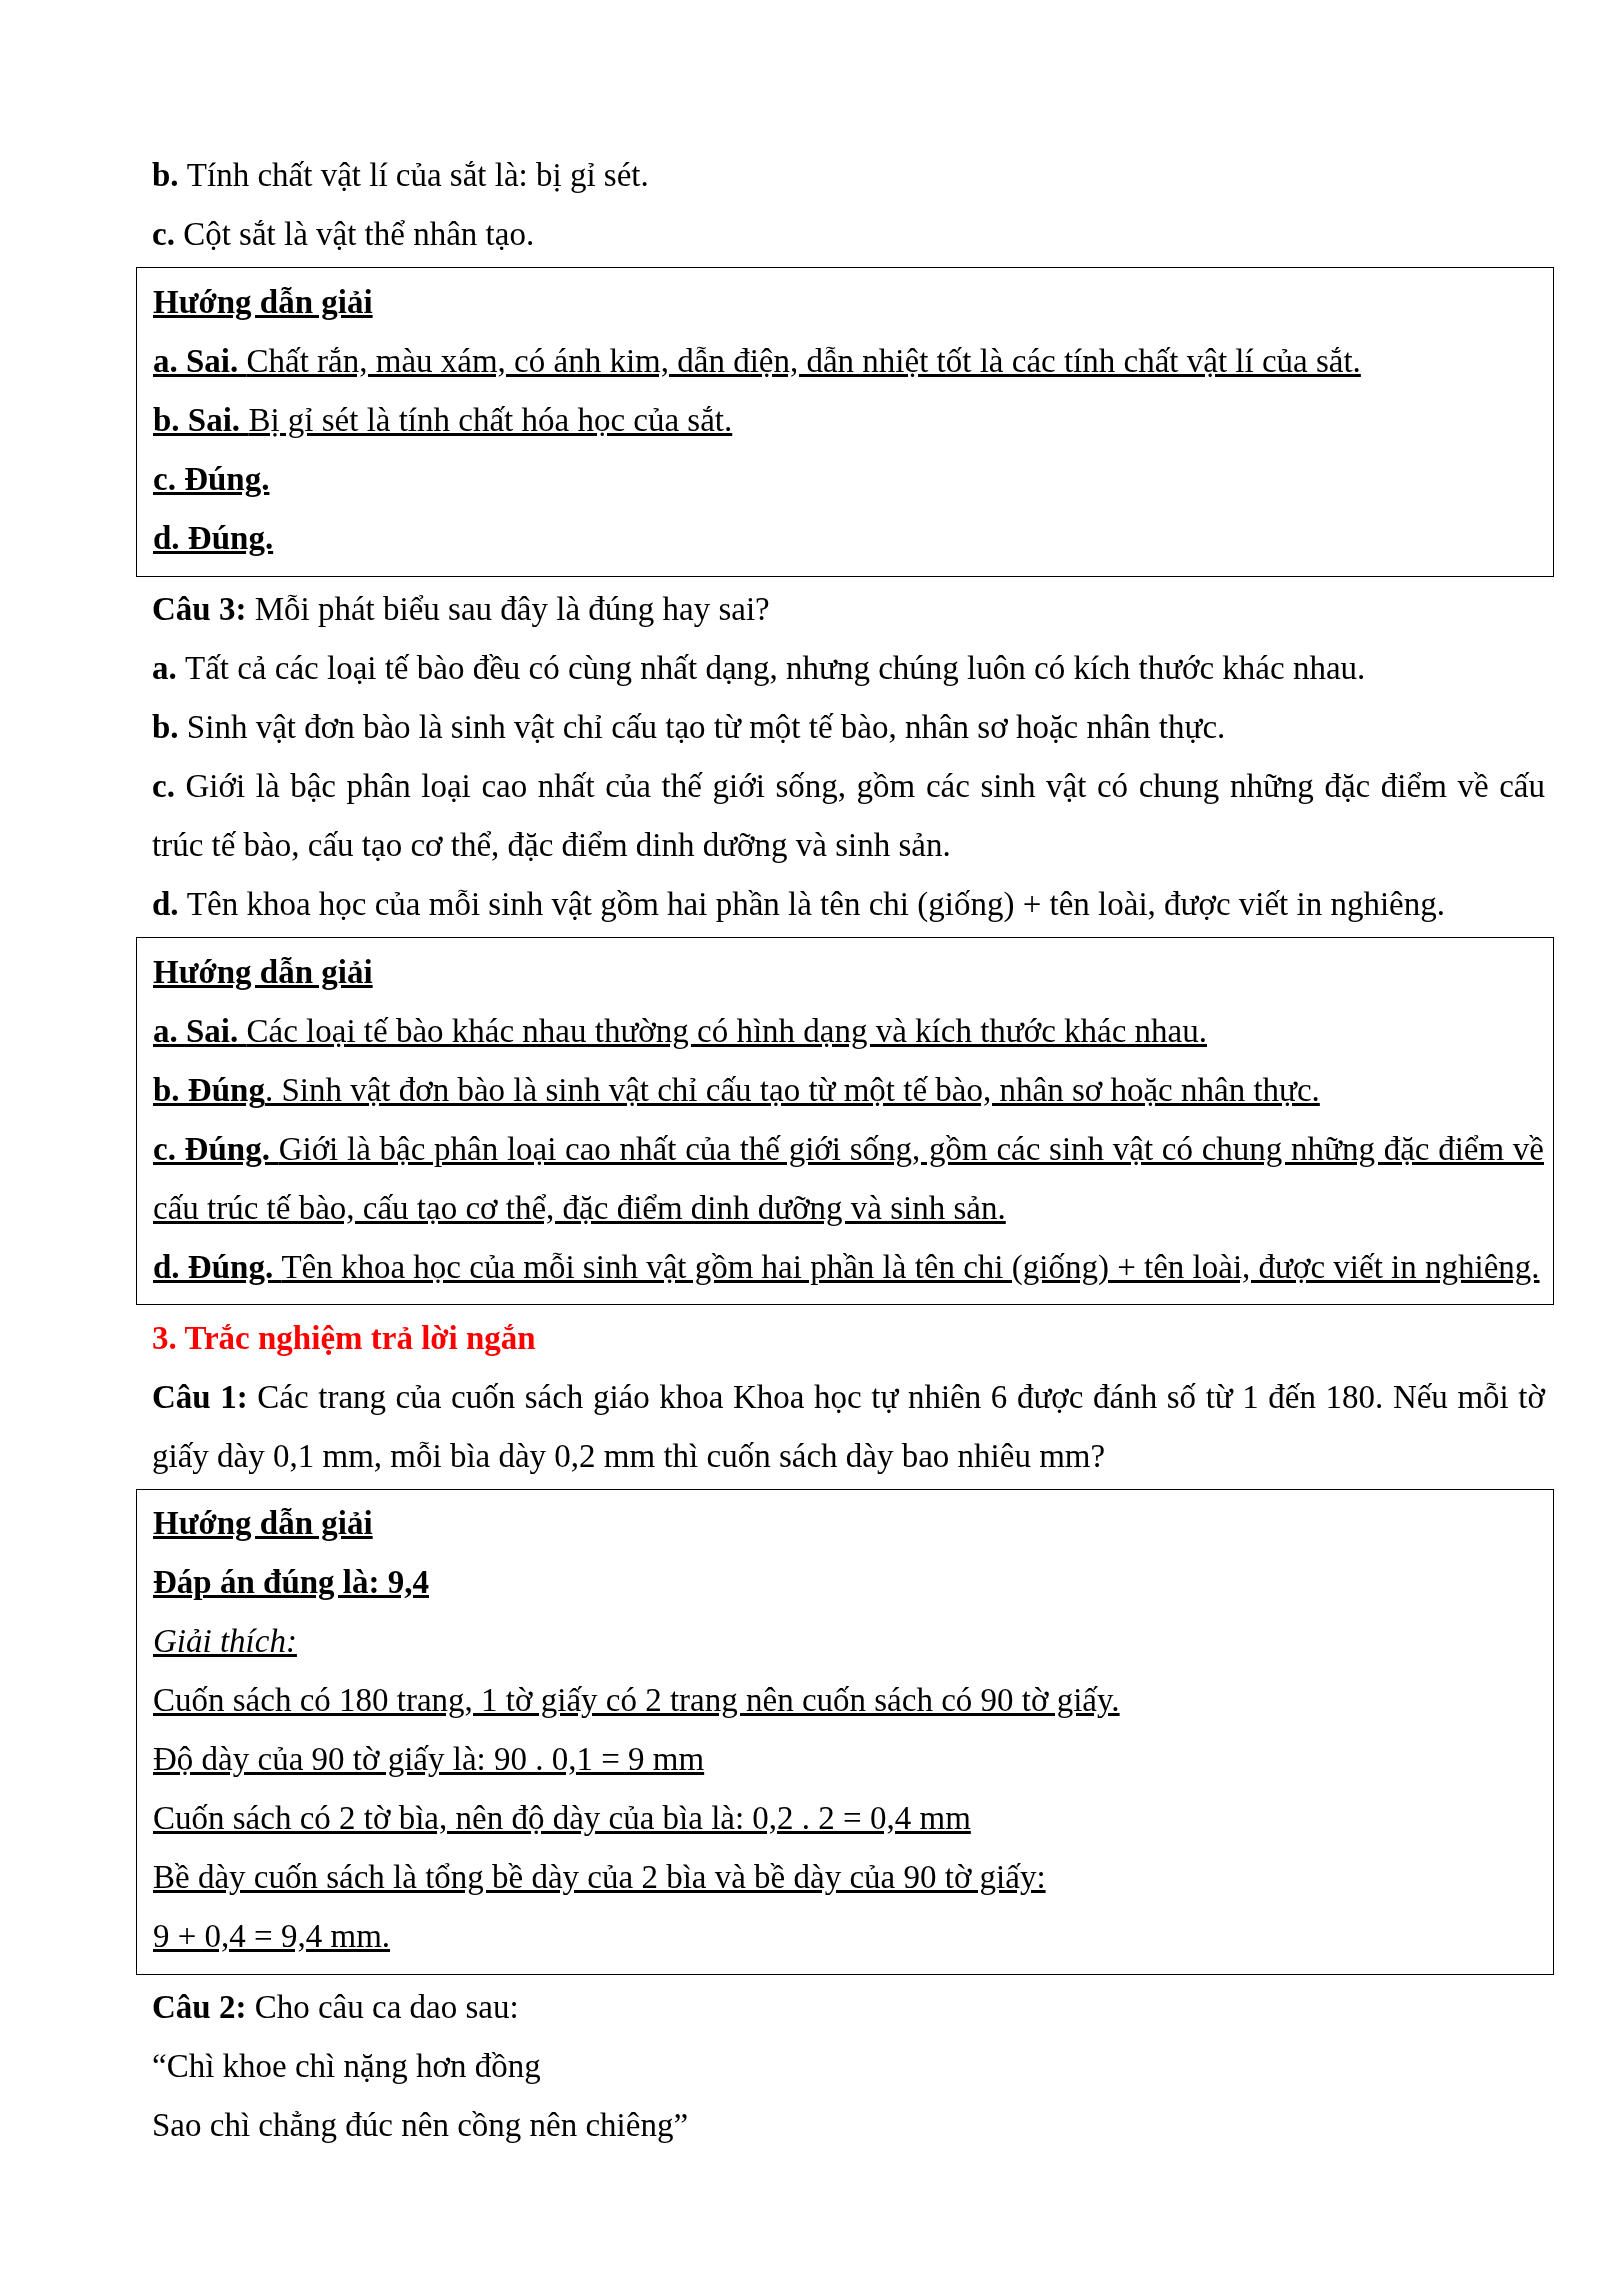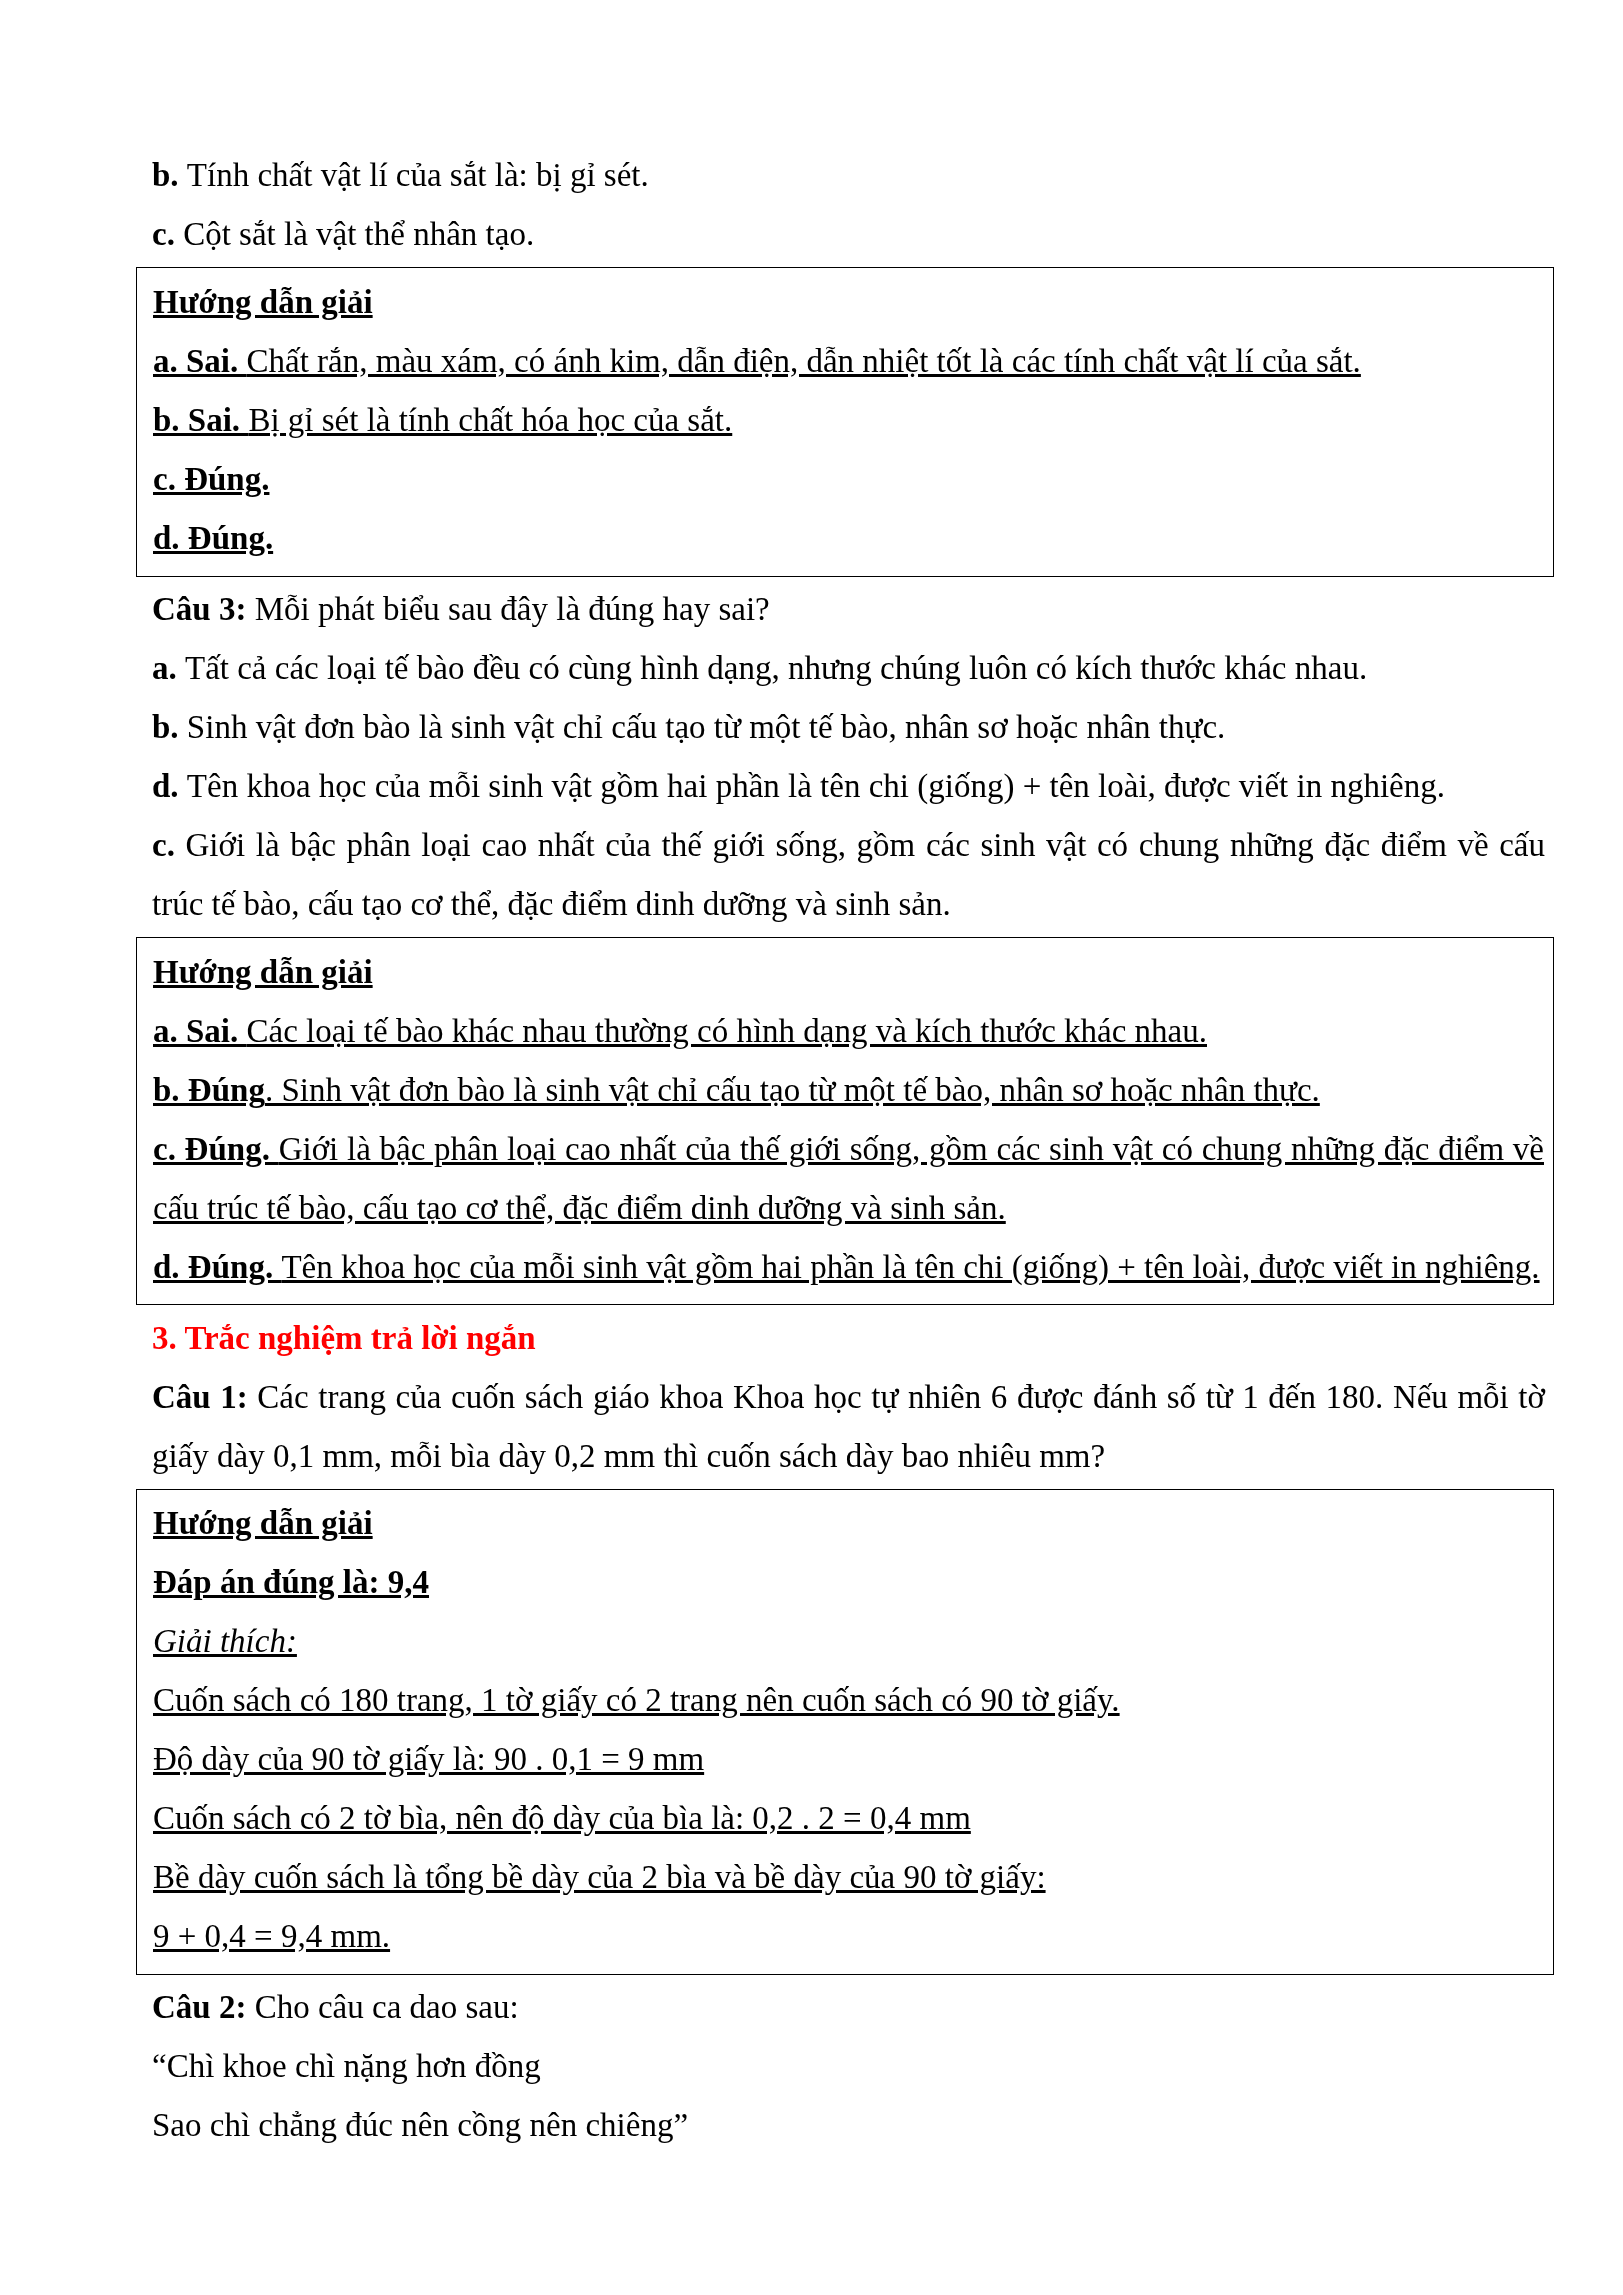--- a/index.html
+++ b/index.html
@@ -45,24 +45,24 @@
       <p class="para"><span class="b">b. </span><span>Tính chất vật lí của sắt là: bị gỉ sét.</span></p>
       <p class="para"><span class="b">c. </span><span>Cột sắt là vật thể nhân tạo.</span></p>
       <div class="solution-box">
         <p class="para"><span class="b">Hướng dẫn giải</span></p>
         <p class="para"><span class="b">a. Sai. </span><span>Chất rắn, màu xám, có ánh kim, dẫn điện, dẫn nhiệt tốt là các tính chất vật lí của sắt.</span></p>
         <p class="para"><span class="b">b. Sai. </span><span>Bị gỉ sét là tính chất hóa học của sắt.</span></p>
         <p class="para"><span class="b">c. Đúng.</span></p>
         <p class="para"><span class="b">d. Đúng.</span></p>
       </div>
       <p class="para"><span class="b">Câu 3: </span><span>Mỗi phát biểu sau đây là đúng hay sai?</span></p>
-      <p class="para"><span class="b">a. </span><span>Tất cả các loại tế bào đều có cùng hình dạng, nhưng chúng luôn có kích thước khác nhau.</span></p>
+      <p class="para"><span class="b">a. </span><span>Tất cả các loại tế bào đều có cùng nhất dạng, nhưng chúng luôn có kích thước khác nhau.</span></p>
       <p class="para"><span class="b">b. </span><span>Sinh vật đơn bào là sinh vật chỉ cấu tạo từ một tế bào, nhân sơ hoặc nhân thực.</span></p>
+      <p class="para"><span class="b">c. </span><span>Giới là bậc phân loại cao nhất của thế giới sống, gồm các sinh vật có chung những đặc điểm về cấu trúc tế bào, cấu tạo cơ thể, đặc điểm dinh dưỡng và sinh sản.</span></p>
       <p class="para"><span class="b">d. </span><span>Tên khoa học của mỗi sinh vật gồm hai phần là tên chi (giống) + tên loài, được viết in nghiêng.</span></p>
-      <p class="para"><span class="b">c. </span><span>Giới là bậc phân loại cao nhất của thế giới sống, gồm các sinh vật có chung những đặc điểm về cấu trúc tế bào, cấu tạo cơ thể, đặc điểm dinh dưỡng và sinh sản.</span></p>
       <div class="solution-box">
         <p class="para"><span class="b">Hướng dẫn giải</span></p>
         <p class="para"><span class="b">a. Sai. </span><span>Các loại tế bào khác nhau thường có hình dạng và kích thước khác nhau.</span></p>
         <p class="para"><span class="b">b. Đúng</span><span>. Sinh vật đơn bào là sinh vật chỉ cấu tạo từ một tế bào, nhân sơ hoặc nhân thực.</span></p>
         <p class="para"><span class="b">c. Đúng. </span><span>Giới là bậc phân loại cao nhất của thế giới sống, gồm các sinh vật có chung những đặc điểm về cấu trúc tế bào, cấu tạo cơ thể, đặc điểm dinh dưỡng và sinh sản.</span></p>
         <p class="para"><span class="b">d. Đúng. </span><span>Tên khoa học của mỗi sinh vật gồm hai phần là tên chi (giống) + tên loài, được viết in nghiêng.</span></p>
       </div>
       <p class="para red"><span class="b">3. Trắc nghiệm trả lời ngắn</span></p>
       <p class="para"><span class="b">Câu 1: </span><span>Các trang của cuốn sách giáo khoa Khoa học tự nhiên 6 được đánh số từ 1 đến 180. Nếu mỗi tờ giấy dày 0,1 mm, mỗi bìa dày 0,2 mm thì cuốn sách dày bao nhiêu mm?</span></p>
       <div class="solution-box">

